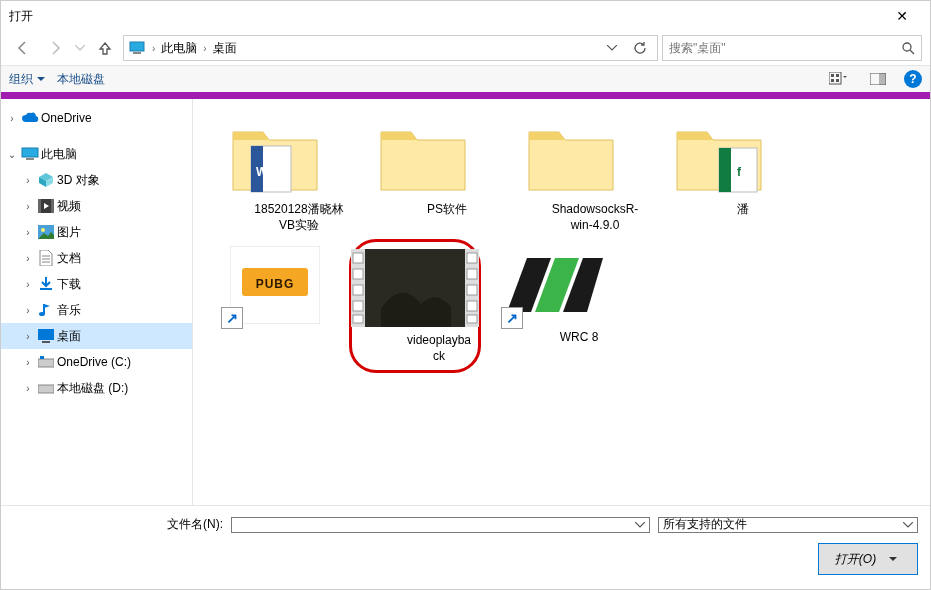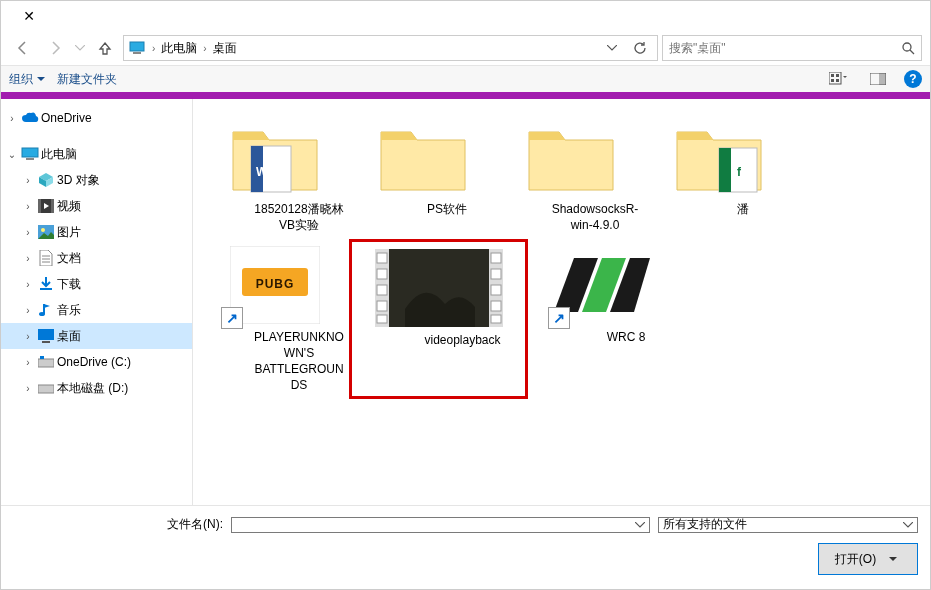--- a/index.html
+++ b/index.html
@@ -62,20 +62,21 @@
 .btn { width: 100px; height: 26px; border: 1px solid #999; background: #e1e1e1; cursor: pointer; display: flex; align-items: center; justify-content: center; }
 .btn.primary { border: 1px solid #0078d7; }
 
 
 svg { display: block; }
 </style>
 </head>
 <body>
 
 <div class="titlebar">
+  <span class="title">打开</span>
   <span class="close">✕</span>
 </div>
 
 <div class="navbar">
   <div class="nav-btn disabled">
     <svg width="16" height="16" viewBox="0 0 16 16">
         <path d="M10 2 L4 8 L10 14" stroke="#888" stroke-width="1.5" fill="none"></path>
       </svg>
   </div>
   <div class="nav-btn disabled">
@@ -129,21 +130,21 @@
 </div>
 
 <div class="toolbar">
   <div class="tbtn">
     <span>组织</span>
     <svg width="8" height="5" viewBox="0 0 8 5">
         <path d="M0 0 L4 4 L8 0" fill="#1a4e8a"></path>
       </svg>
   </div>
   <div class="tbtn">
-    <span>新建文件夹</span>
+    <span>本地磁盘</span>
   </div>
   <span class="spacer"></span>
   <div class="iconbtn">
     <svg width="18" height="14" viewBox="0 0 18 14">
         <rect x="0" y="0" width="12" height="12" fill="none" stroke="#555"></rect>
         <rect x="2" y="2" width="3" height="3" fill="#555"></rect>
         <rect x="7" y="2" width="3" height="3" fill="#555"></rect>
         <rect x="2" y="7" width="3" height="3" fill="#555"></rect>
         <rect x="7" y="7" width="3" height="3" fill="#555"></rect>
         <path d="M14 4 L16 6 L18 4" fill="#555"></path>
@@ -338,24 +339,23 @@
 
       <div class="item">
         <div class="thumb">
           <svg width="90" height="78" viewBox="0 0 90 78">
               <rect x="0" y="0" width="90" height="78" fill="#fff" stroke="#ddd"></rect>
               <rect x="12" y="22" width="66" height="28" fill="#f5a623" rx="3"></rect>
               <text x="45" y="42" fill="#2a1800" font-size="16" font-weight="900" text-anchor="middle" style="letter-spacing:1px;">PUBG</text>
             </svg>
           <span class="shortcut-arrow">↗</span>
         </div>
-        <div class="label">PLAYERUNKNOWN'S BATTLEGROUNDS</div>
-      </div>
-
-      <div class="item hl" style="width:179px;">
+      </div>
+
+      <div class="item hl" style="width:132px;border-radius:27px;">
         <div class="thumb" style="width:128px;">
           <svg width="128" height="78" viewBox="0 0 128 78">
               <rect x="0" y="0" width="128" height="78" fill="#fff"></rect>
               <rect x="0" y="0" width="14" height="78" fill="#ddd"></rect>
               <rect x="114" y="0" width="14" height="78" fill="#ddd"></rect>
           <rect x="2" y="4" width="10" height="10" fill="#fff" stroke="#999"></rect>
               <rect x="2" y="20" width="10" height="10" fill="#fff" stroke="#999"></rect>
               <rect x="2" y="36" width="10" height="10" fill="#fff" stroke="#999"></rect>
               <rect x="2" y="52" width="10" height="10" fill="#fff" stroke="#999"></rect>
               <rect x="2" y="66" width="10" height="8" fill="#fff" stroke="#999"></rect>
@@ -397,21 +397,21 @@
     </div>
     <div class="combo" style="width:260px;">
       <span>所有支持的文件</span>
       <svg width="10" height="6" viewBox="0 0 10 6">
           <path d="M0 0 L5 5 L10 0" stroke="#555" stroke-width="1.2" fill="none"></path>
         </svg>
     </div>
   </div>
   <div class="row" style="justify-content:flex-end;">
     <div class="btns">
-      <div class="btn primary hl" style="padding:15px;">
+      <div class="btn primary hl" style="padding:15px;font-style:italic;">
         <span>打开(O)</span>
         <span style="width:1px;height:100%;background:#999;margin-left:8px;"></span>
         <span style="width:16px;display:flex;justify-content:center;">
           <svg width="8" height="5" viewBox="0 0 8 5">
               <path d="M0 0 L4 4 L8 0" fill="#333"></path>
             </svg>
         </span>
       </div>
     </div>
   </div>

